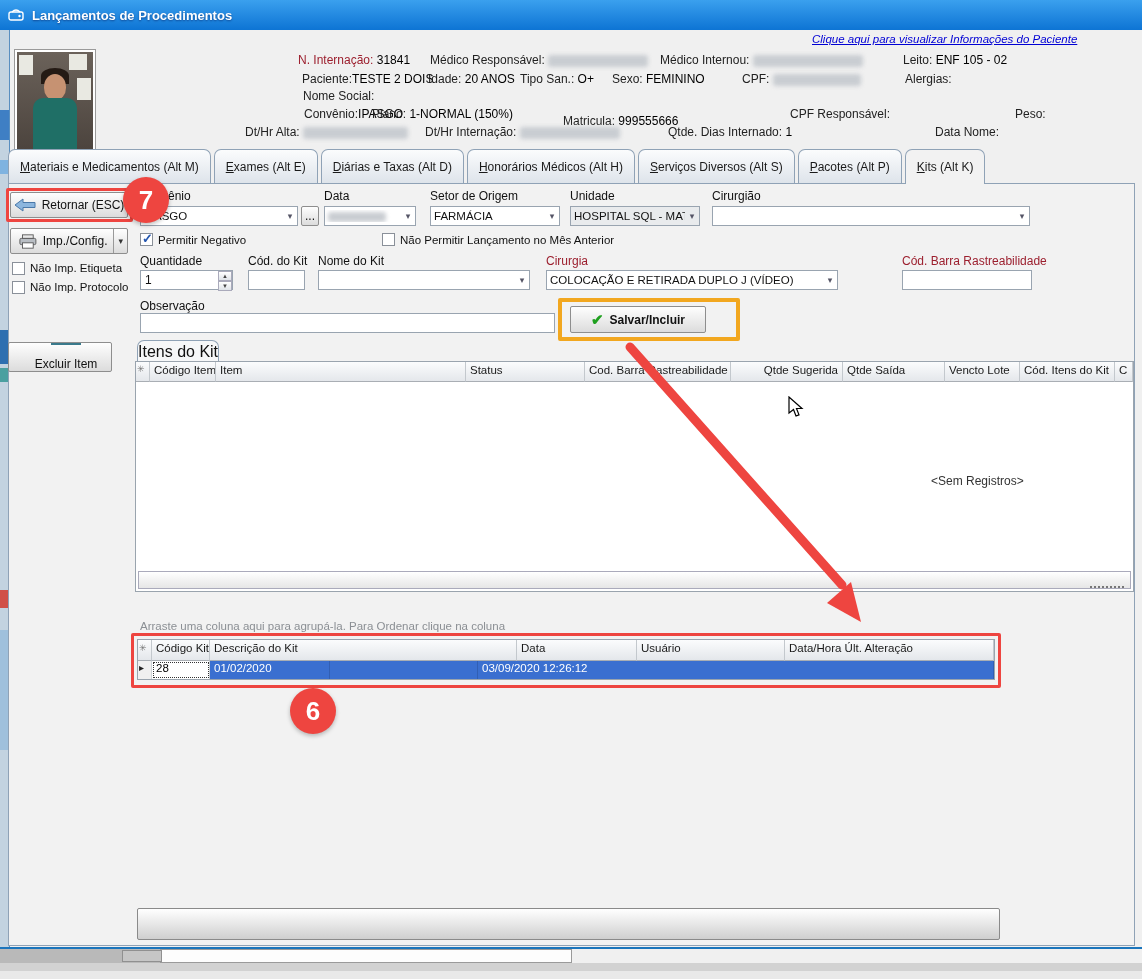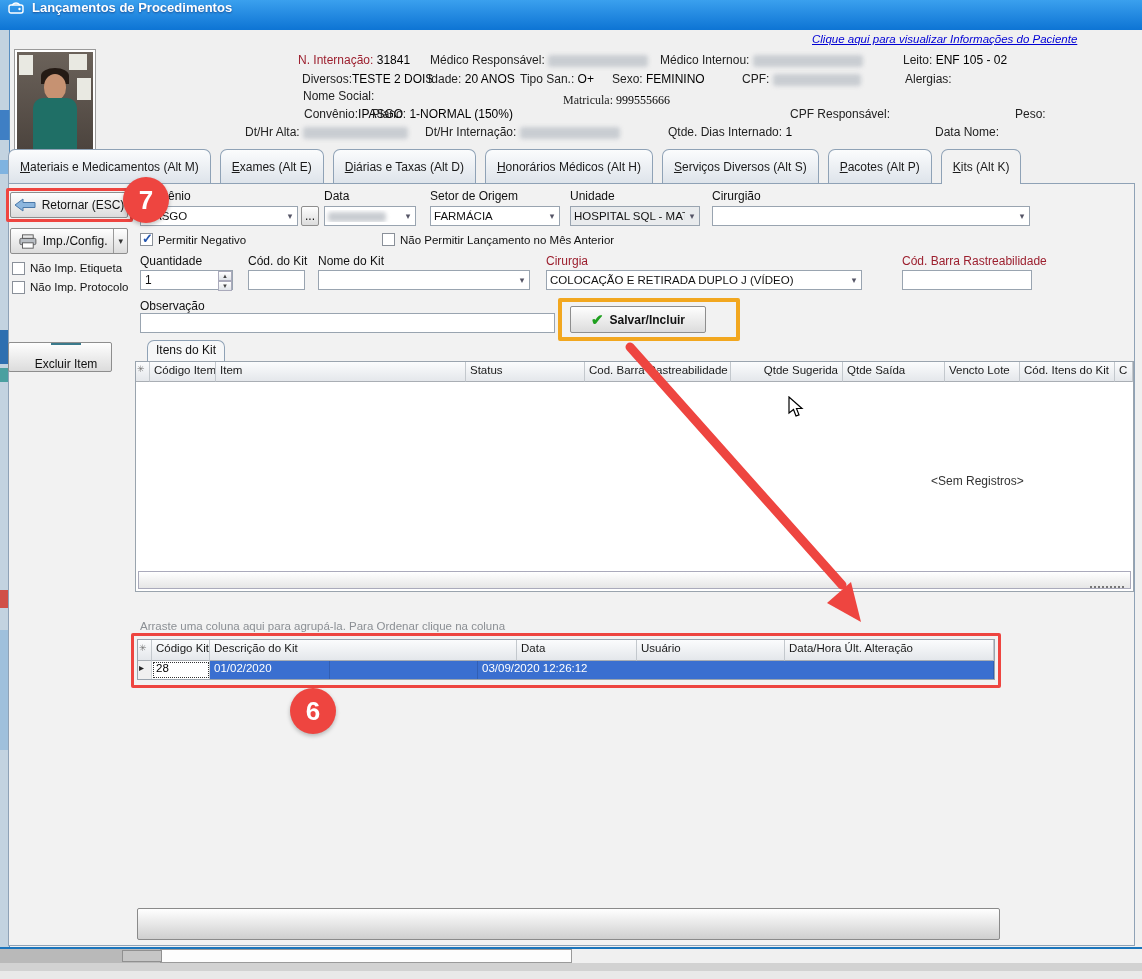--- a/index.html
+++ b/index.html
@@ -10,21 +10,21 @@
     font-size:12px; color:#111; cursor:default;
   }
   .abs { position:absolute; white-space:nowrap; }
 
   
   .left-strip { position:absolute; left:0; top:30px; width:9px; height:949px; background:#c3d3e0; }
   .left-strip .chip { position:absolute; left:0; width:9px; }
   .titlebar {
     position:absolute; left:0; top:0; width:1142px; height:30px;
     background:linear-gradient(#3aa0ee,#0d74d4); color:#fff;
-    display:flex; padding-left:8px; gap:8px;
+    display:flex; align-items:center; padding-left:8px; gap:8px;
   }
   .titlebar .ttl { font-size:13px; font-weight:bold; text-shadow:0 1px 2px rgba(0,0,60,.45); }
   .win-body { position:absolute; left:9px; top:30px; width:1133px; height:918px; background:#f0f0f0; border-left:1px solid #5a8fc0; }
 
   .link { color:#0000d4; text-decoration:underline; font-size:11.5px;font-style:italic; }
 
   
   .photo-frame { position:absolute; left:14px; top:49px; width:82px; height:103px; background:#fff; border:1px solid #9a9a9a; padding:2px; }
   .photo { position:relative; width:100%; height:100%; background:linear-gradient(#6b625a,#4c443e); overflow:hidden; }
   .photo .paper { position:absolute; background:#e9e9e2; }
@@ -32,21 +32,21 @@
   .photo .hair { position:absolute; left:24px; top:16px; width:28px; height:16px; border-radius:50% 50% 0 0; background:#241a14; }
   .photo .body { position:absolute; left:16px; top:46px; width:44px; height:52px; border-radius:10px 10px 0 0; background:#1f6f66; }
   .lbl { color:#222; }
   .maroon { color:#9c1f2e; }
   .val { color:#000; }
   .redact { display:inline-block; height:12px; border-radius:3px; background:#c9cdd2; filter:blur(2px); vertical-align:middle; }
 
   
   .tabstrip { position:absolute; left:8px; top:161px; width:1127px; height:23px; display:flex; align-items:flex-end; }
   .tab {
-    display:inline-flex; align-items:center; height:21px; padding:17px 11px; margin-right:9px;
+    display:inline-flex; align-items:center; height:21px; padding:17px 11px; margin-right:3px;
     background:linear-gradient(#fbfcfd,#dde3ea); border:1px solid #8fa2b6; border-bottom:none;
     border-radius:7px 7px 0 0; font-size:12px; color:#1a1a1a; position:relative;
   }
   .tab.active { background:#f2f2f2; height:23px; z-index:3; }
   .tab > span { display:inline-block; }
   .tab > span::first-letter { text-decoration:underline; }
   .strip-line { position:absolute; left:8px; top:183px; width:1127px; height:1px; background:#8fa2b6; z-index:1; }
   .content-panel { position:absolute; left:8px; top:184px; width:1127px; height:762px; background:#f2f2f2; border:1px solid #8fa2b6; border-top:none; }
 
   
@@ -135,32 +135,32 @@
         <div class="head"></div>
         <div class="body"></div>
     </div>
   </div>
 
   <div class="abs" style="left:298px;top:53px;"><span class="maroon">N. Internação:</span> <span class="val">31841</span></div>
   <div class="abs" style="left:430px;top:53px;"><span class="lbl">Médico Responsável:</span> <span class="redact" style="width:100px;"></span></div>
   <div class="abs" style="left:660px;top:53px;"><span class="lbl">Médico Internou:</span> <span class="redact" style="width:110px;"></span></div>
   <div class="abs" style="left:903px;top:53px;"><span class="lbl">Leito:</span> <span class="val">ENF 105 - 02</span></div>
 
-  <div class="abs" style="left:302px;top:72px;"><span class="lbl">Diversos:</span><span class="val">TESTE 2 DOIS</span></div>
+  <div class="abs" style="left:302px;top:72px;"><span class="lbl">Paciente:</span><span class="val">TESTE 2 DOIS</span></div>
   <div class="abs" style="left:428px;top:72px;"><span class="lbl">Idade:</span> <span class="val">20 ANOS</span></div>
   <div class="abs" style="left:520px;top:72px;"><span class="lbl">Tipo San.:</span> <span class="val">O+</span></div>
   <div class="abs" style="left:612px;top:72px;"><span class="lbl">Sexo:</span> <span class="val">FEMININO</span></div>
   <div class="abs" style="left:742px;top:72px;"><span class="lbl">CPF:</span> <span class="redact" style="width:88px;"></span></div>
   <div class="abs" style="left:905px;top:72px;"><span class="lbl">Alergias:</span></div>
 
   <div class="abs" style="left:303px;top:89px;"><span class="lbl">Nome Social:</span></div>
 
   <div class="abs" style="left:304px;top:107px;"><span class="lbl">Convênio:</span><span class="val">IPASGO</span></div>
   <div class="abs" style="left:372px;top:107px;"><span class="lbl">Plano:</span> <span class="val">1-NORMAL (150%)</span></div>
-  <div class="abs" style="left:563px;top:93px;font-family:Liberation Serif, serif;"><span class="lbl">Matricula:</span> <span class="val">999555666</span></div>
+  <div class="abs" style="left:563px;top:114px;"><span class="lbl">Matricula:</span> <span class="val">999555666</span></div>
   <div class="abs" style="left:790px;top:107px;"><span class="lbl">CPF Responsável:</span></div>
   <div class="abs" style="left:1015px;top:107px;"><span class="lbl">Peso:</span></div>
 
   <div class="abs" style="left:245px;top:125px;"><span class="lbl">Dt/Hr Alta:</span> <span class="redact" style="width:105px;"></span></div>
   <div class="abs" style="left:425px;top:125px;"><span class="lbl">Dt/Hr Internação:</span> <span class="redact" style="width:100px;"></span></div>
   <div class="abs" style="left:668px;top:125px;"><span class="lbl">Qtde. Dias Internado:</span> <span class="val">1</span></div>
   <div class="abs" style="left:935px;top:125px;"><span class="lbl">Data Nome:</span></div>
 
   <div class="tabstrip">
     <div class="tab">
@@ -262,40 +262,40 @@
   <div class="abs" style="left:248px;top:254px;">Cód. do Kit</div>
   <div class="abs tbx" style="left:248px;top:270px;width:57px;">
       <span></span>
     </div>
   <div class="abs" style="left:318px;top:254px;">Nome do Kit</div>
   <div class="abs combo" style="left:318px;top:270px;width:212px;">
       <span class="cval"></span>
       <span class="arr">▾</span>
     </div>
   <div class="abs maroon" style="left:546px;top:254px;">Cirurgia</div>
-  <div class="abs combo" style="left:546px;top:270px;width:316px;gap:25px;">
+  <div class="abs combo" style="left:546px;top:270px;width:292px;gap:25px;">
       <span class="cval">COLOCAÇÃO E RETIRADA DUPLO J (VÍDEO)</span>
       <span class="arr">▾</span>
     </div>
   <div class="abs maroon" style="left:902px;top:254px;">Cód. Barra Rastreabilidade</div>
   <div class="abs tbx" style="left:902px;top:270px;width:130px;">
       <span></span>
     </div>
 
   <div class="abs" style="left:140px;top:299px;">Observação</div>
   <div class="abs tbx" style="left:140px;top:313px;width:415px;">
       <span></span>
     </div>
   <div class="abs btn" style="left:570px;top:306px;width:136px;height:27px;font-weight:bold;z-index:5;">
     <span style="color:#1fa01f;font-size:15px;font-weight:bold;">✔</span>
     <span>Salvar/Incluir</span>
   </div>
   <div class="orange-rect" style="left:558px;top:298px;width:182px;height:43px;"></div>
 
-  <div class="abs" style="left:147px;top:340px;height:21px;padding:2px 8px;background:#f6f7f8;border:1px solid #8fa2b6;border-bottom:none;border-radius:7px 7px 0 0;font-size:12px;z-index:2;"><span>Itens do Kit</span></div>
+  <div class="abs" style="left:137px;top:340px;height:21px;padding:2px 0;background:#f6f7f8;border:1px solid #8fa2b6;border-bottom:none;border-radius:7px 7px 0 0;font-size:16px;z-index:2;"><span>Itens do Kit</span></div>
   <div class="grid-box" style="left:135px;top:361px;width:999px;height:231px;">
     <div class="ghead">
       <div class="gc" style="width:14px;padding:2px 1px;color:#777;font-size:9px;">✳</div>
       <div class="gc" style="width:66px;">Código Item</div>
       <div class="gc" style="width:250px;">Item</div>
       <div class="gc" style="width:119px;">Status</div>
       <div class="gc" style="width:146px;">Cod. Barra Rastreabilidade</div>
       <div class="gc" style="width:112px;text-align:right;">Qtde Sugerida</div>
       <div class="gc" style="width:102px;">Qtde Saída</div>
       <div class="gc" style="width:75px;">Vencto Lote</div>

